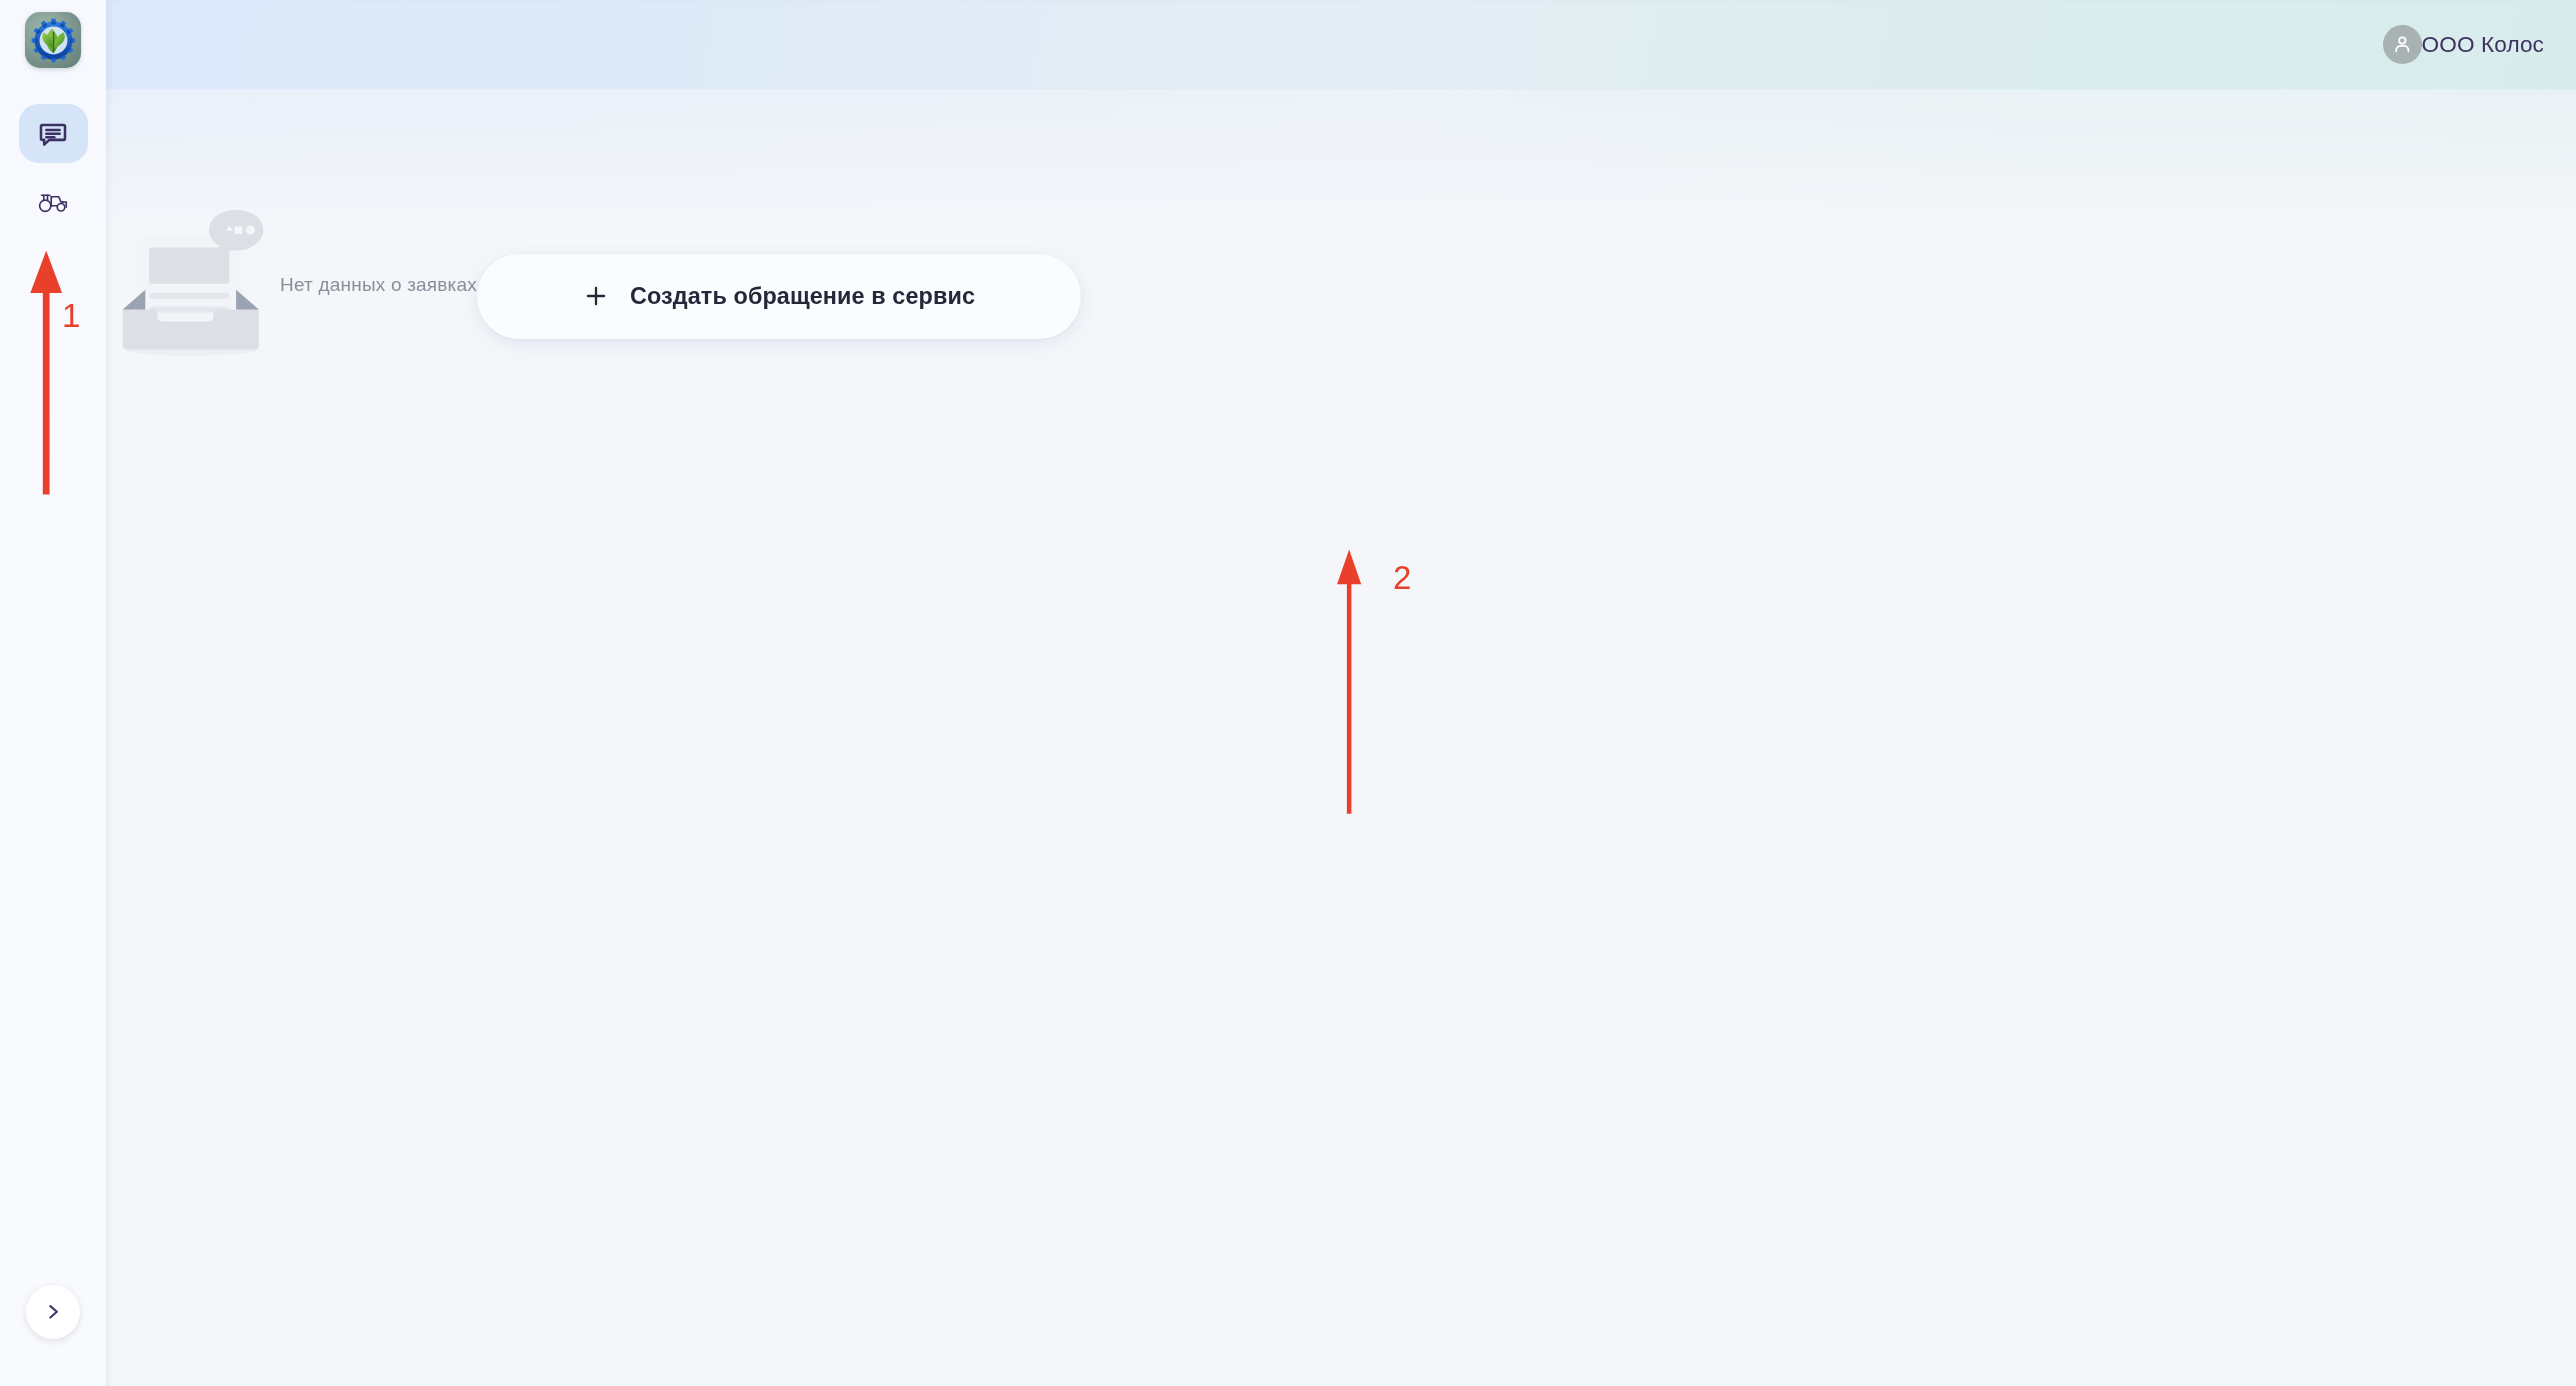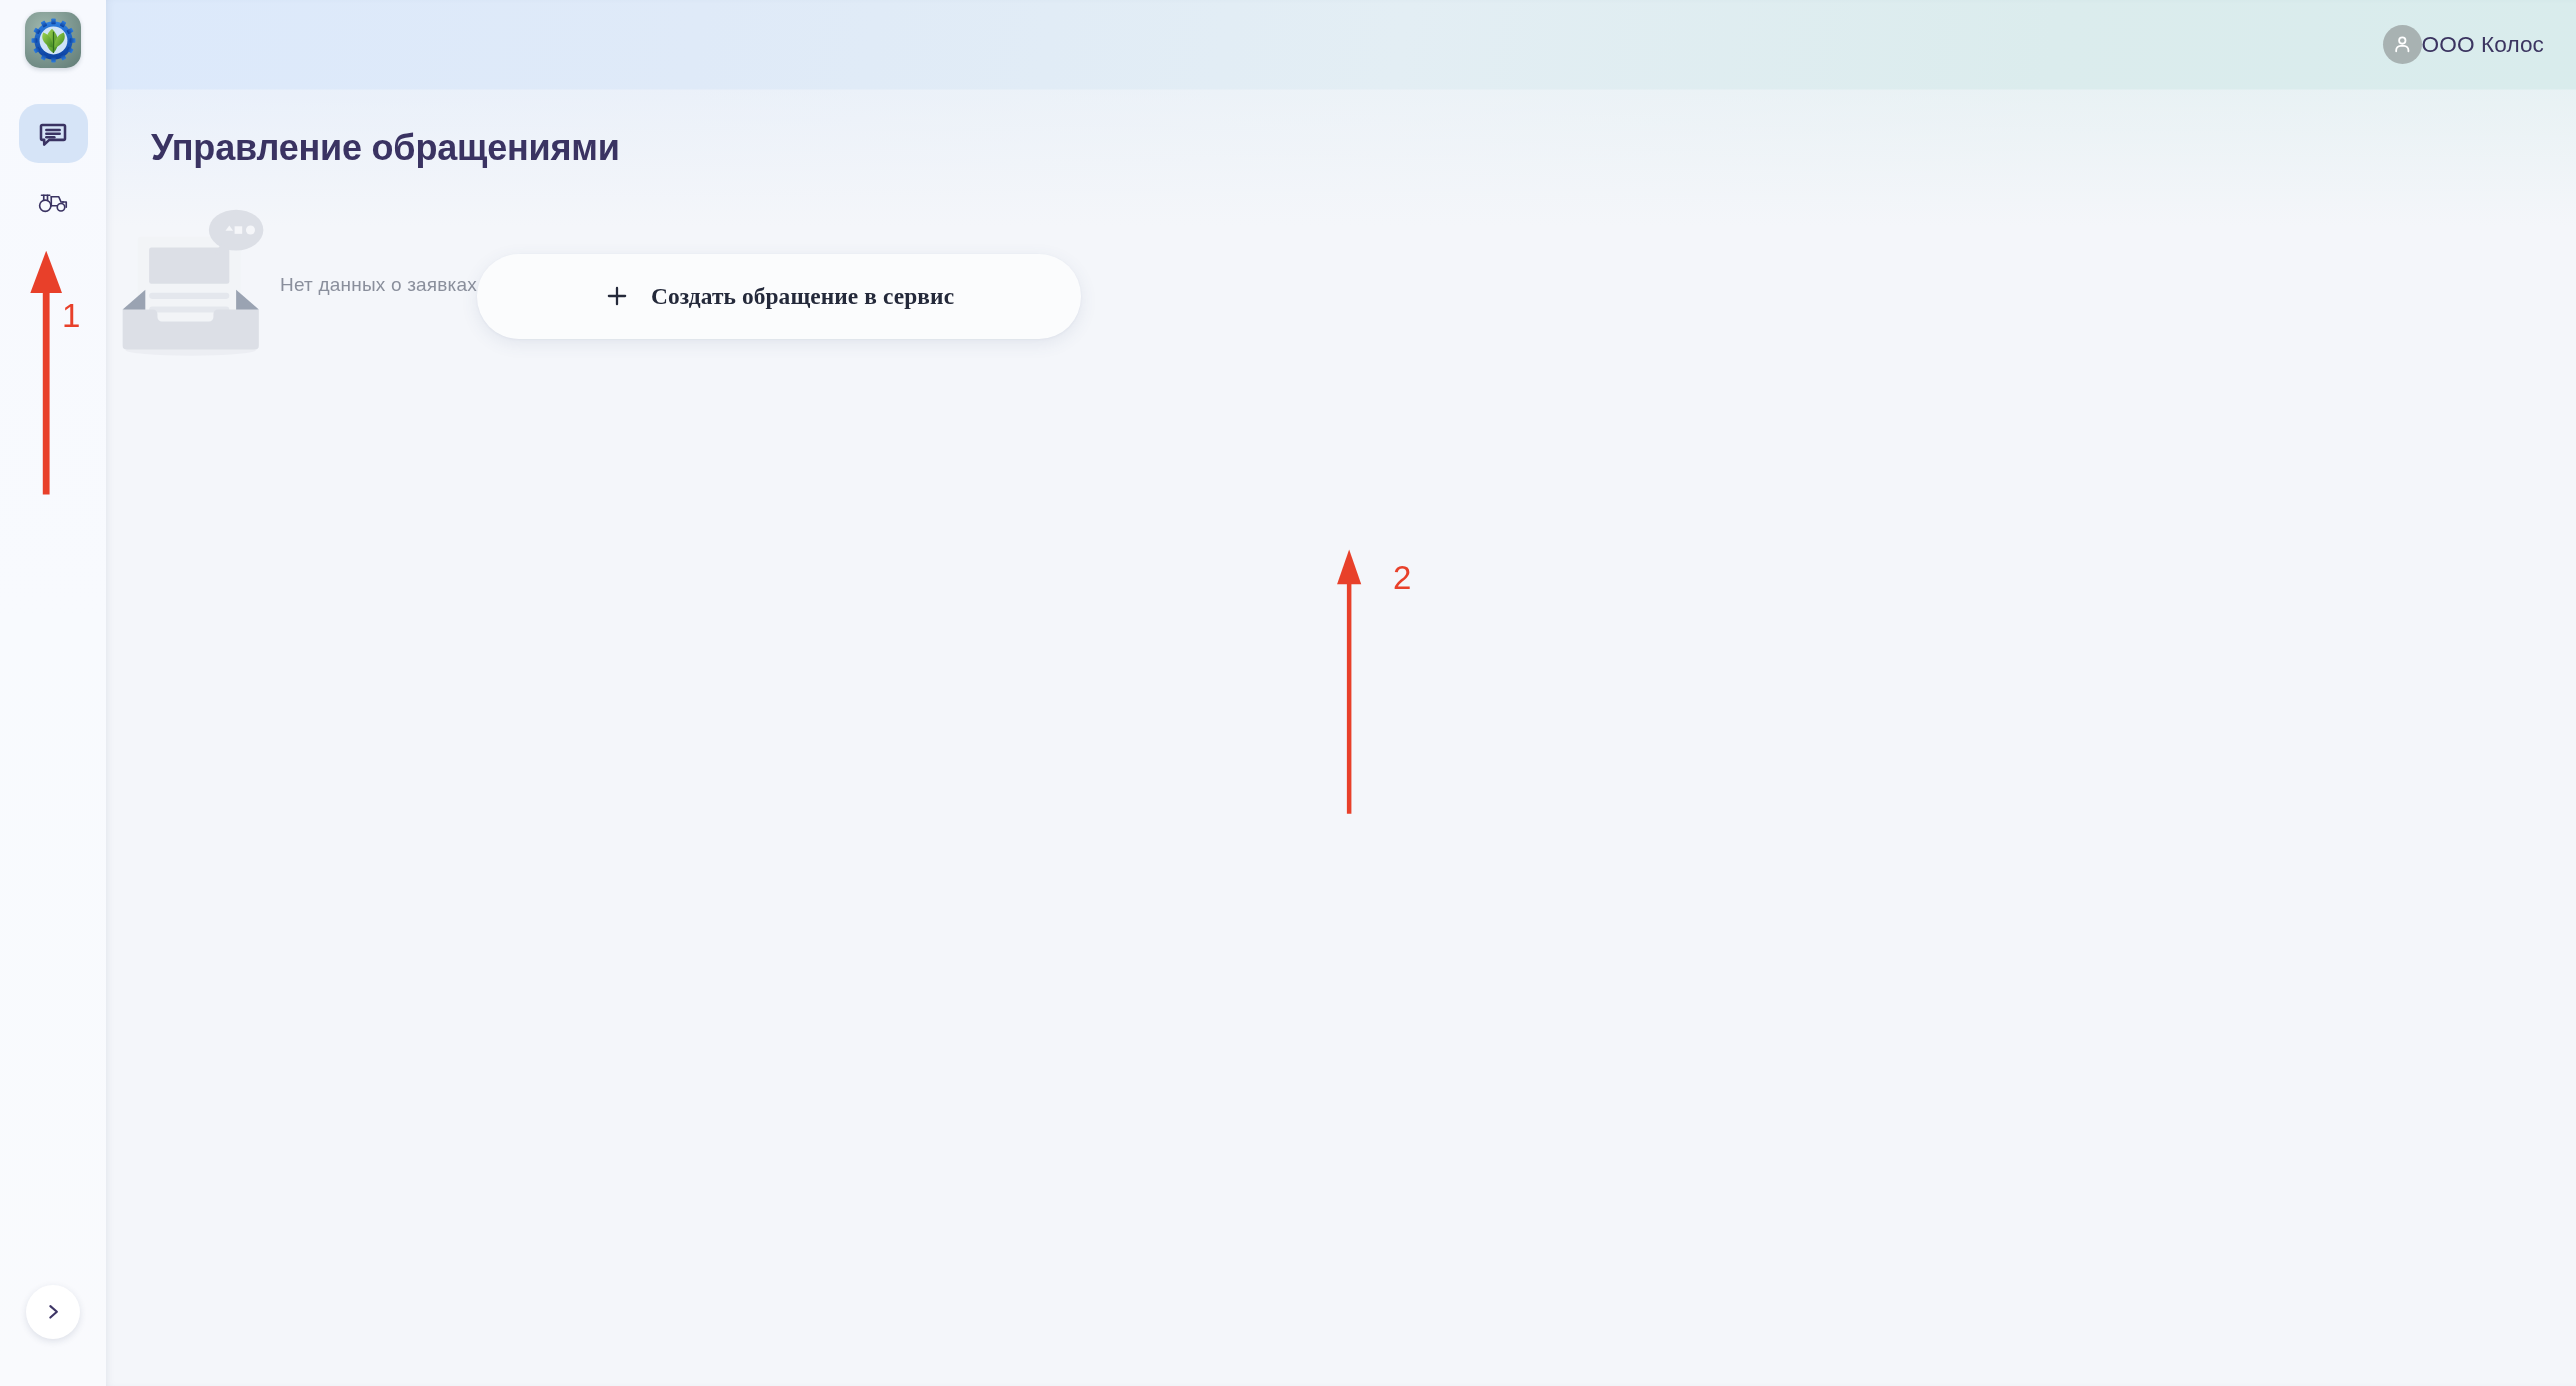--- a/index.html
+++ b/index.html
@@ -89,21 +89,21 @@
   .empty-illustration { width:174px; height:159px; display:block; }
   .empty-text {
     margin-top:6px; font-size:19px; color:#8a8f9c; font-weight:400; letter-spacing:0.2px;
   }
   .create-btn {
     margin-top:29px;
     min-width:604px; height:85px;
     background:#fbfcfd; border:none; border-radius:42px;
     display:flex; align-items:center; justify-content:center; gap:21px;
     box-shadow:0 4.5px 16.6px rgba(70,90,130,.10), 0 0.8px 2.3px rgba(70,90,130,.06);
-    cursor:pointer; padding:0 42px;font-family:Liberation Serif, serif;
+    cursor:pointer; padding:0 42px;
   }
   .create-btn-label {
     font-size:23.4px; font-weight:700; color:#24293a; letter-spacing:0.1px; white-space:nowrap;
   }
 
   
   .annotation-layer { position:absolute; inset:0; pointer-events:none; z-index:40; }
   .anno-num {
     position:absolute; color:#e8402a; font-size:33px; font-weight:400;
     font-family:"Liberation Sans","DejaVu Sans",sans-serif;
@@ -198,21 +198,20 @@
         <span class="avatar">
           <svg width="22.6" height="22.6" viewBox="0 0 24 24" fill="none" stroke="#ffffff" stroke-width="1.9" stroke-linecap="round" stroke-linejoin="round">
             <circle cx="12" cy="8" r="3.4"></circle>
             <path d="M5.5 19.5v-1.2a4.6 4.6 0 0 1 4.6-4.6h3.8a4.6 4.6 0 0 1 4.6 4.6v1.2"></path>
           </svg>
         </span>
         <span class="user-name">ООО Колос</span>
       </div>
     </header>
 
-    <h1 class="page-title">Управление обращениями</h1>
 
     <section class="empty-wrap">
 
       <svg class="empty-illustration" viewBox="0 0 230 210">
 
         <ellipse cx="112" cy="196" rx="86" ry="7" fill="#eceef3"></ellipse>
 
         <rect x="42" y="46" width="136" height="112" rx="4" fill="#f2f4f7"></rect>
         <rect x="57" y="60" width="106" height="48" rx="3" fill="#dcdfe6"></rect>
         <rect x="57" y="120" width="106" height="8" rx="4" fill="#e4e7ed"></rect>

